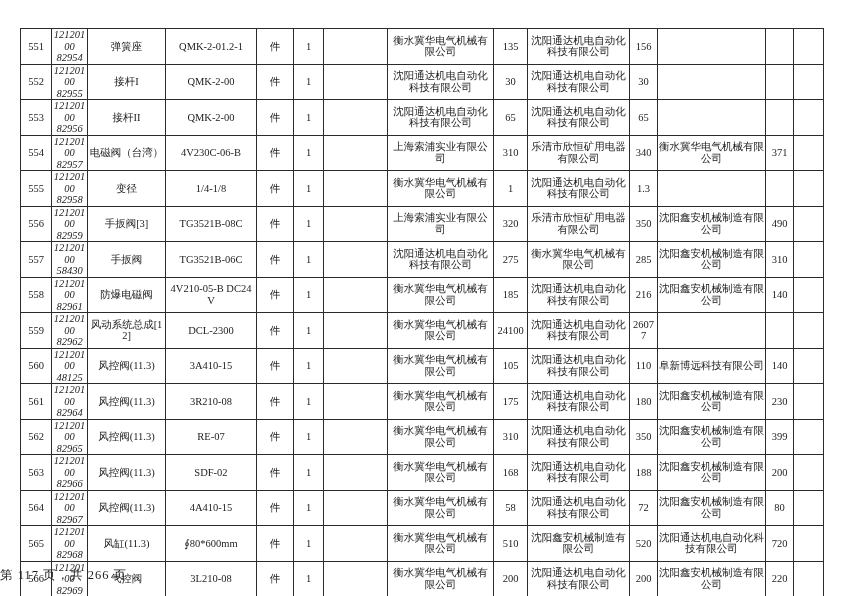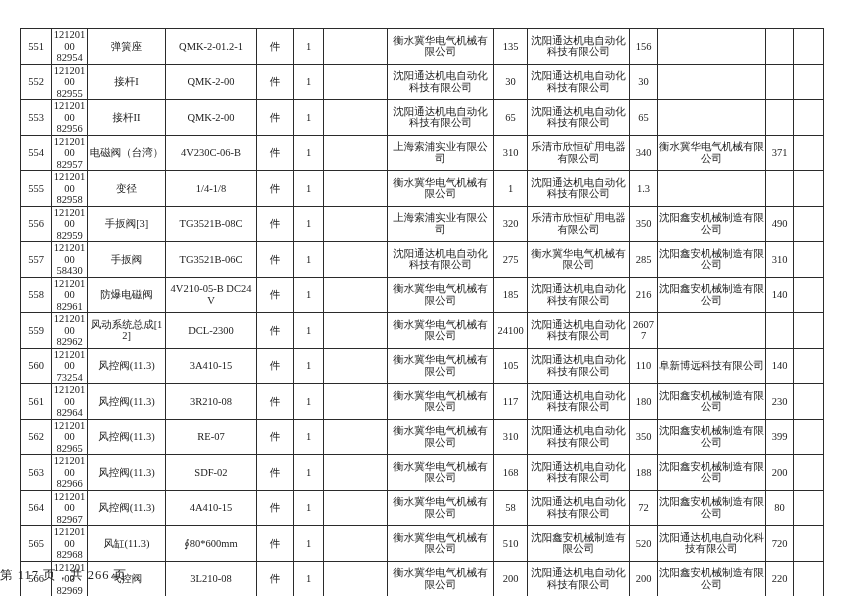--- a/index.html
+++ b/index.html
@@ -10,21 +10,21 @@
   table.grid td{
     border:1px solid #2b2b2b;
     text-align:center;vertical-align:middle;
     padding:0 1px;
     font-size:10.5px;line-height:11.5px;
     color:#1c1c1c;
     overflow:hidden;
     word-break:break-all;
   }
   td.rowno{font-size:11px;}
-  td.code{font-size:5px;line-height:5.5px;color:#4a4a4a;padding:0;}
+  td.code{font-size:5px;line-height:5.5px;color:#4a4a4a;padding:0;font-style:italic;}
   td.name{font-size:11px;margin-left:22px;}
   td.model{font-size:10px;font-family:"Liberation Serif","DejaVu Serif",serif;}
   td.price{font-size:10px;}
   td.supplier{font-size:10.5px;line-height:11px;margin-left:25px;}
   .footer{
     position:absolute;left:0;top:567px;width:100%;
     font-size:12.5px;color:#1c1c1c;letter-spacing:1px;
   }
 </style>
 </head>
@@ -217,21 +217,21 @@
           <td class="supplier">沈阳通达机电自动化科技有限公司</td>
           <td class="price">26077</td>
           <td class="supplier"></td>
           <td class="price"></td>
           <td></td>
         </tr>
         <tr>
           <td class="rowno">560</td>
           <td class="code">
             <div>12120100</div>
-            <div>73254</div>
+            <div>48125</div>
           </td>
           <td class="name">风控阀(11.3)</td>
           <td class="model">3A410-15</td>
           <td>件</td>
           <td>1</td>
           <td></td>
           <td class="supplier">衡水冀华电气机械有限公司</td>
           <td class="price">105</td>
           <td class="supplier">沈阳通达机电自动化科技有限公司</td>
           <td class="price">110</td>
@@ -244,21 +244,21 @@
           <td class="code">
             <div>12120100</div>
             <div>82964</div>
           </td>
           <td class="name">风控阀(11.3)</td>
           <td class="model">3R210-08</td>
           <td>件</td>
           <td>1</td>
           <td></td>
           <td class="supplier">衡水冀华电气机械有限公司</td>
-          <td class="price">117</td>
+          <td class="price">175</td>
           <td class="supplier">沈阳通达机电自动化科技有限公司</td>
           <td class="price">180</td>
           <td class="supplier">沈阳鑫安机械制造有限公司</td>
           <td class="price">230</td>
           <td></td>
         </tr>
         <tr>
           <td class="rowno">562</td>
           <td class="code">
             <div>12120100</div>

